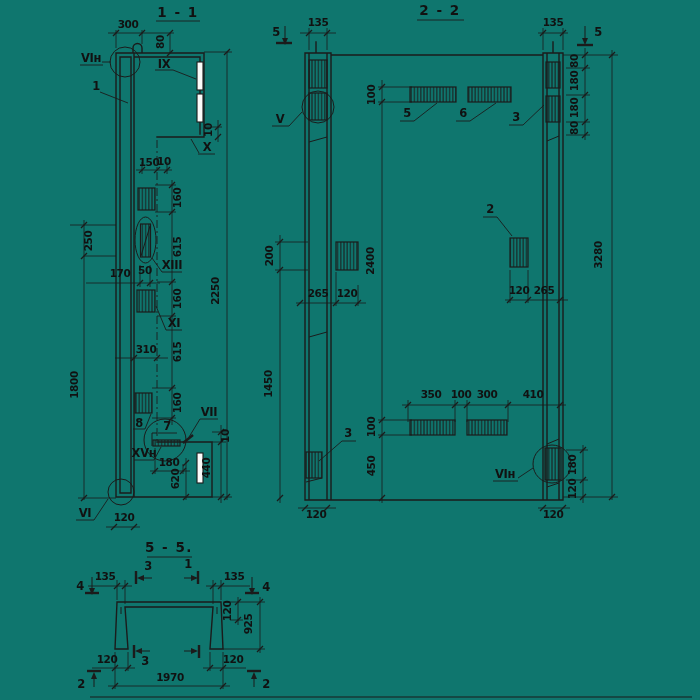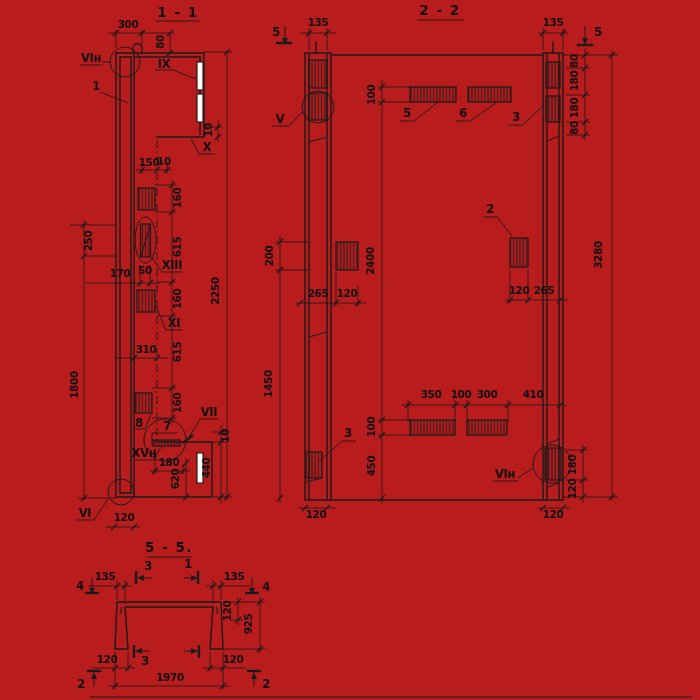--- a/index.html
+++ b/index.html
@@ -1,16 +1,16 @@
 <!DOCTYPE html>
 <html><head>
 <meta charset="utf-8">
 <style>
   html,body{margin:0;padding:0;background:#fbfbf9;}
-  .sheet{width:700px;height:700px;position:relative;background:#b91c1c;overflow:hidden;}
+  .sheet{width:700px;height:700px;position:relative;background:#0f766e;overflow:hidden;}
   svg{display:block;}
   .ln{stroke:#1b1b1b;stroke-width:1.4;fill:none;stroke-linecap:square;}
   .thin{stroke:#1b1b1b;stroke-width:1;fill:none;}
   .dim{stroke:#1b1b1b;stroke-width:0.8;fill:none;}
   .tick{stroke:#1b1b1b;stroke-width:1.3;fill:none;}
   .btick{stroke:#1b1b1b;stroke-width:2.4;fill:none;}
   .dash{stroke:#1b1b1b;stroke-width:0.9;fill:none;stroke-dasharray:8 3 2 3;}
   .plate{fill:url(#hv);stroke:#1b1b1b;stroke-width:1.2;}
   .wplate{fill:#fbfbf9;stroke:#1b1b1b;stroke-width:1.1;}
   .circ{fill:none;stroke:#1b1b1b;stroke-width:1;}

